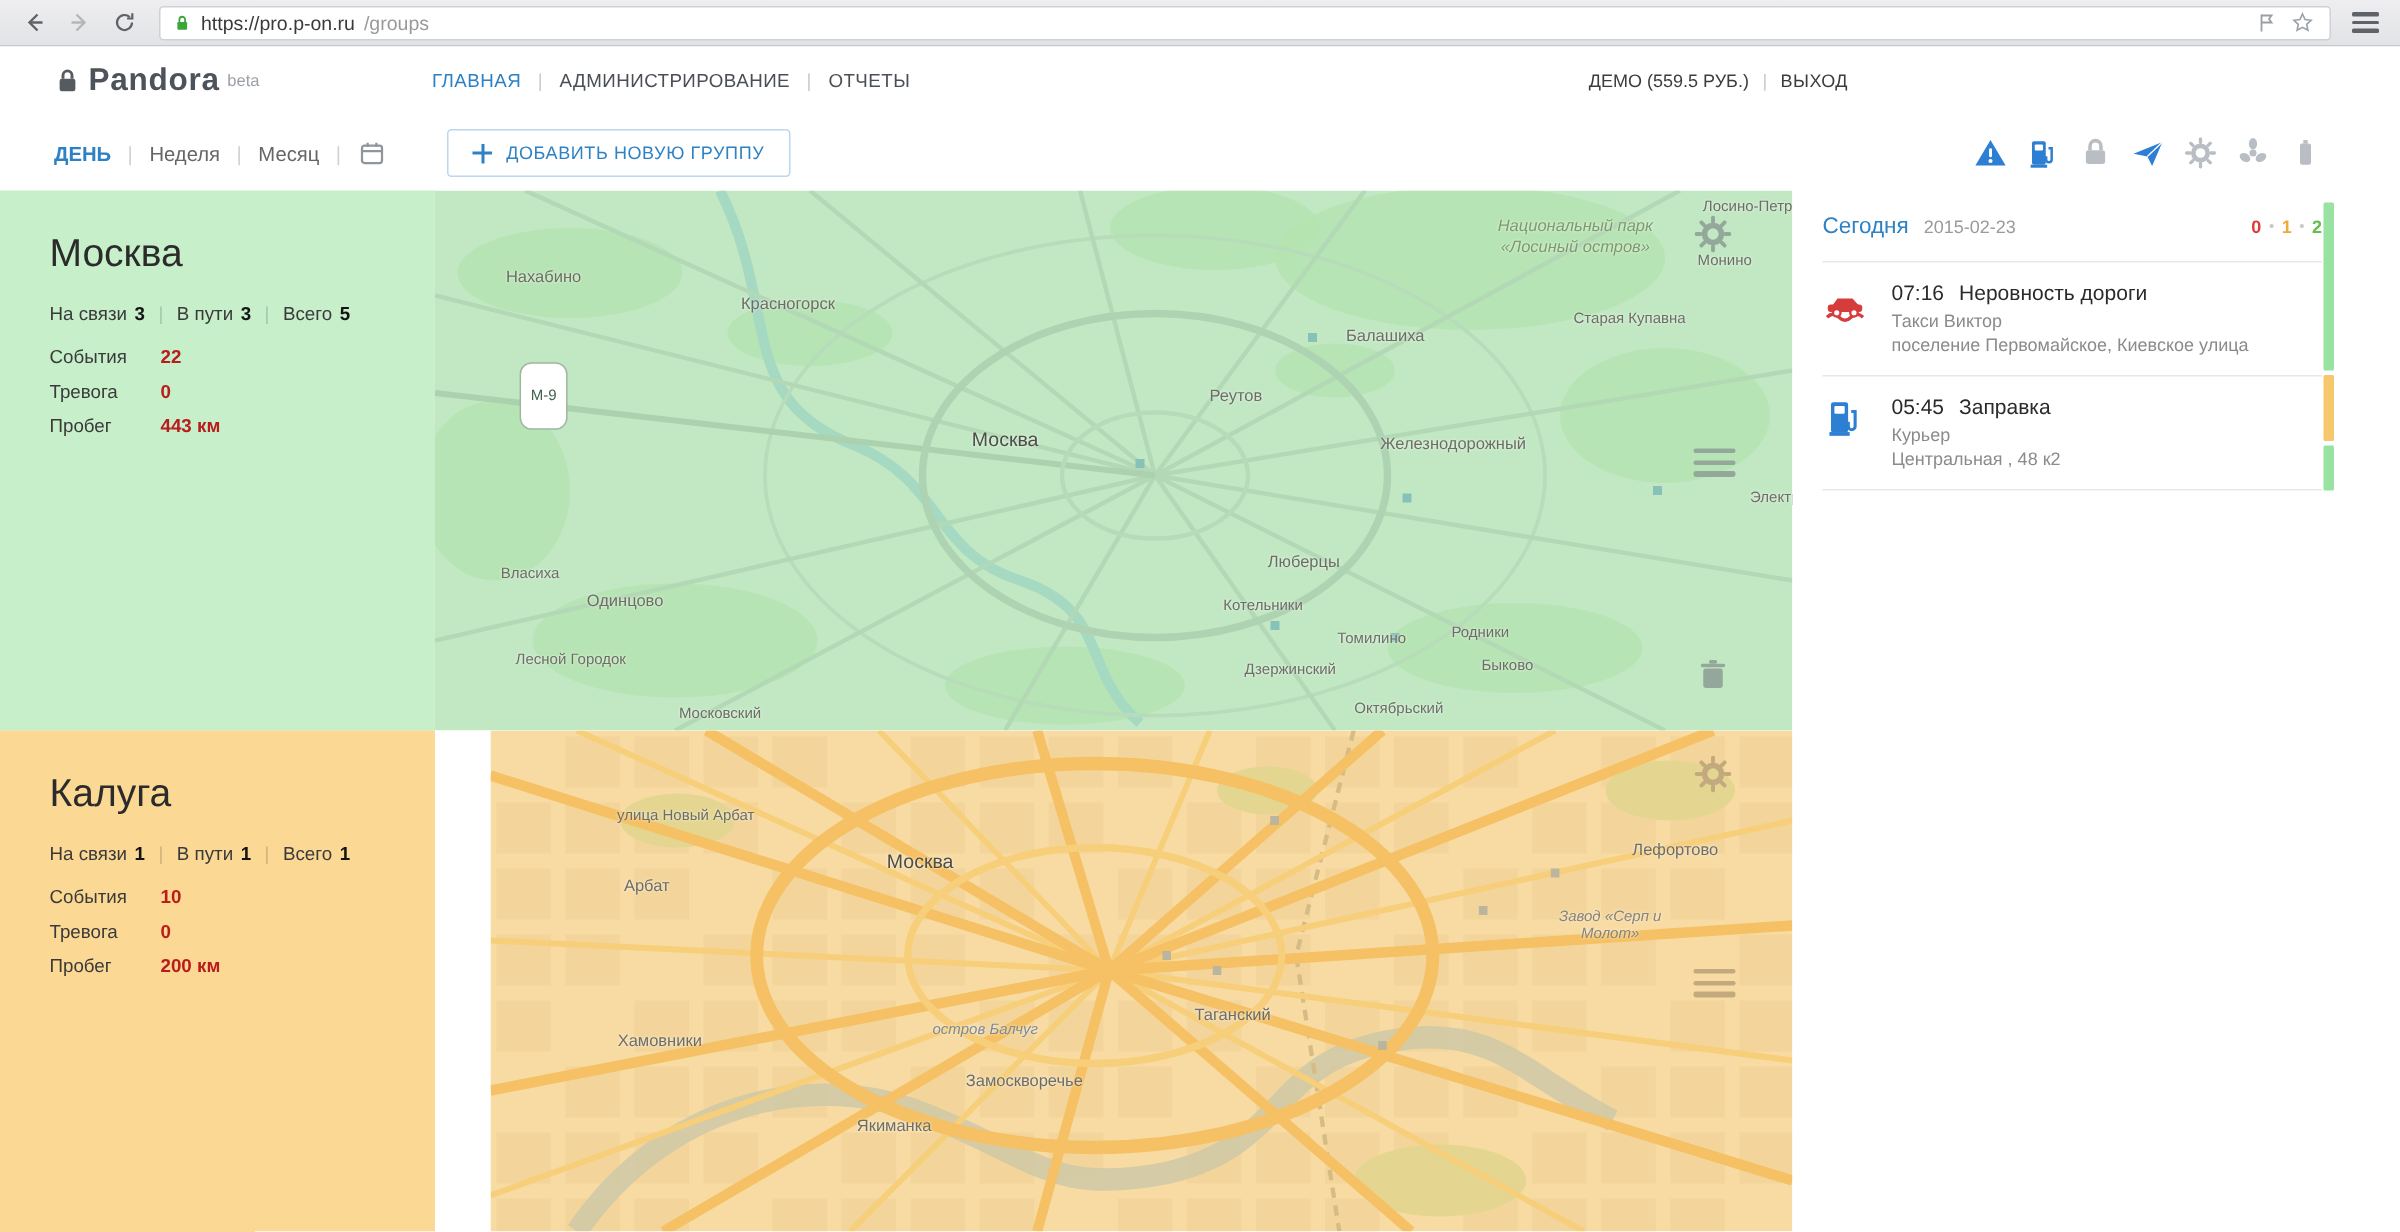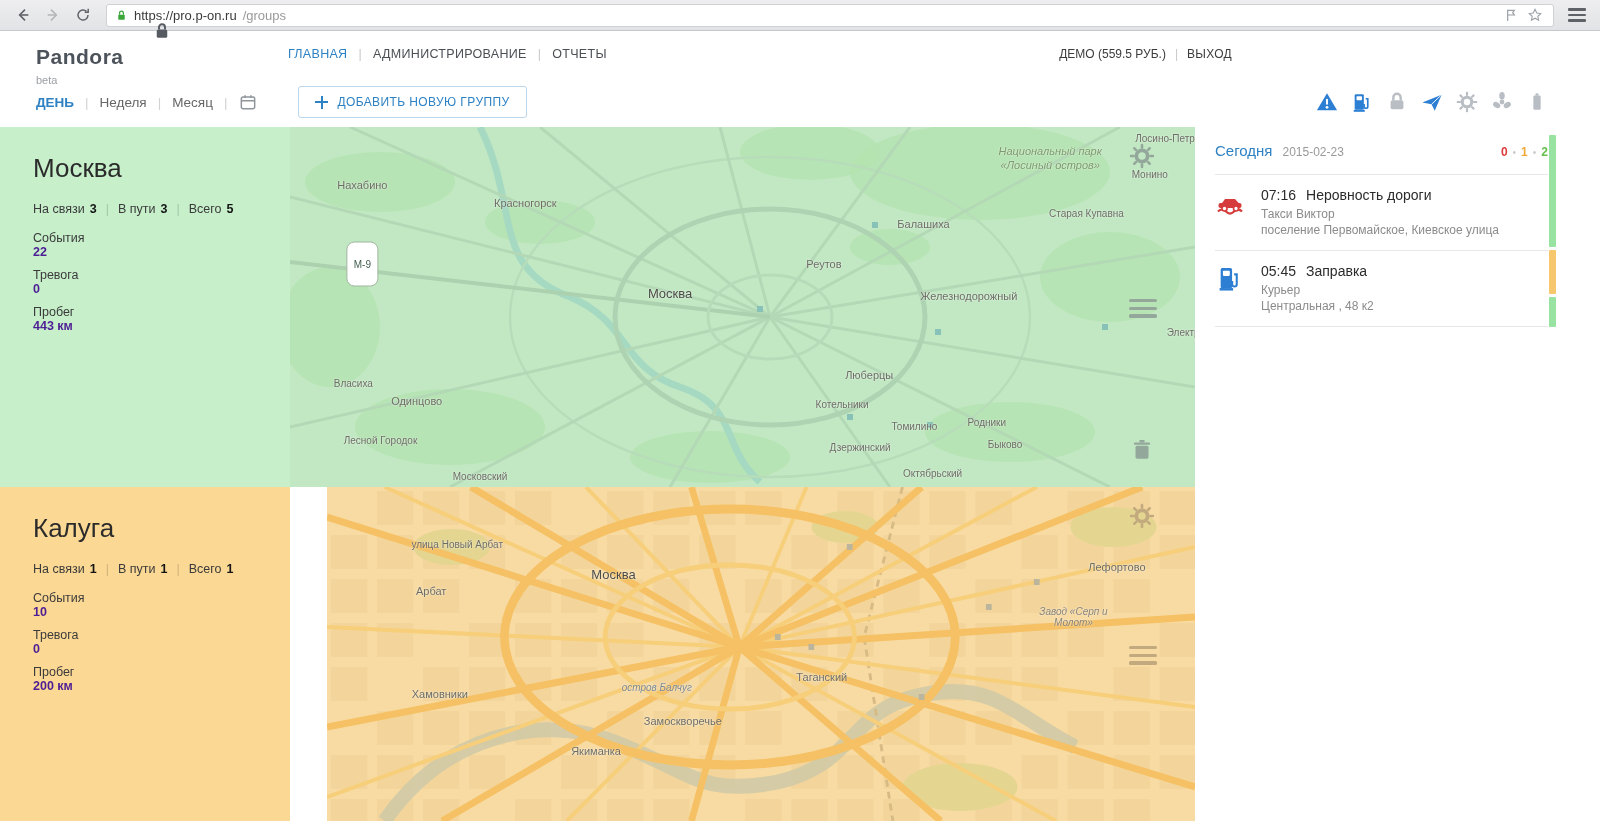--- a/index.html
+++ b/index.html
@@ -20,21 +20,21 @@
   .addr .spacer{flex:1;}
   .addr-ic{width:18px;height:18px;display:flex;align-items:center;cursor:pointer;}
   .addr-ic svg{width:16px;height:16px;}
   .bmenu{width:26px;height:22px;display:flex;flex-direction:column;justify-content:center;gap:3px;
     padding:0 4px;cursor:pointer;}
   .bmenu i{display:block;height:2.5px;background:#5f6368;border-radius:1px;}
 
   
   .app-header{height:96px;background:#fff;}
   .hrow1{height:46px;display:flex;align-items:center;padding-left:36px;}
-  .logo{display:flex;align-items:flex-start;gap:5px;width:252px;cursor:pointer;flex-direction:column;}
+  .logo{display:flex;align-items:center;gap:5px;width:252px;cursor:pointer;}
   .logo svg{width:18px;height:18px;align-self:center;}
   .logo-text{font-size:21px;font-weight:bold;color:#4d535a;letter-spacing:.5px;}
   .logo-beta{font-size:11px;color:#9aa0a6;}
   .main-nav{display:flex;align-items:center;font-size:12.5px;letter-spacing:.3px;}
   .nav-link{color:#4a4f55;cursor:pointer;}
   .nav-link.active{color:#2e82c4;}
   .main-nav .nav-link:not(:last-child)::after{content:"|";color:#c9c9c9;margin:0 11px;}
   .account{margin-left:auto;margin-right:368px;font-size:12px;color:#3c3c3c;display:flex;align-items:center;}
   .acct-sep::before{content:"|";color:#c9c9c9;margin:0 9px;}
   .logout{cursor:pointer;color:#3c3c3c;letter-spacing:.3px;}
@@ -62,23 +62,23 @@
   .group{position:relative;display:flex;}
   .group.g0{height:360px;}
   .group.g1{flex:1;gap:37px;}
   .group-info{width:290px;padding:26px 16px 0 33px;flex:none;}
   .group.green .group-info{background:#c6efca;}
   .group.orange .group-info{background:#fbd894;}
   .group-title{font-size:26px;color:#2b2b2b;margin-bottom:18px;font-weight:normal;}
   .inline-stats{display:flex;align-items:center;font-size:12.5px;color:#3a3a3a;margin-bottom:15px;}
   .inline-stat .v{font-weight:bold;margin-left:5px;color:#141414;}
   .inline-stat:not(:last-child)::after{content:"|";color:rgba(0,0,0,.18);margin:0 9px;}
-  .stat-row{display:flex;font-size:12.5px;color:#3a3a3a;margin-bottom:9px;flex-direction:column;}
+  .stat-row{display:flex;font-size:12.5px;color:#3a3a3a;margin-bottom:9px;}
   .stat-row .lbl{width:74px;}
-  .stat-row .val{font-weight:bold;color:#4c1d95;}
+  .stat-row .val{font-weight:bold;color:#b91c1c;}
 
   .group-map{flex:1;position:relative;overflow:hidden;}
   .map-canvas{position:absolute;inset:0;cursor:grab;}
   .map-canvas svg{width:100%;height:100%;display:block;}
   .tint{position:absolute;inset:0;pointer-events:none;}
   .group.green .tint{background:rgba(150,224,160,.5);}
   .group.orange .tint{background:rgba(250,200,105,.5);}
   .map-labels{position:absolute;inset:0;pointer-events:none;}
   .map-label{position:absolute;transform:translate(-50%,-50%);font-size:11px;color:#6d6d66;
     white-space:nowrap;text-shadow:0 0 2px rgba(255,255,255,.8);}

